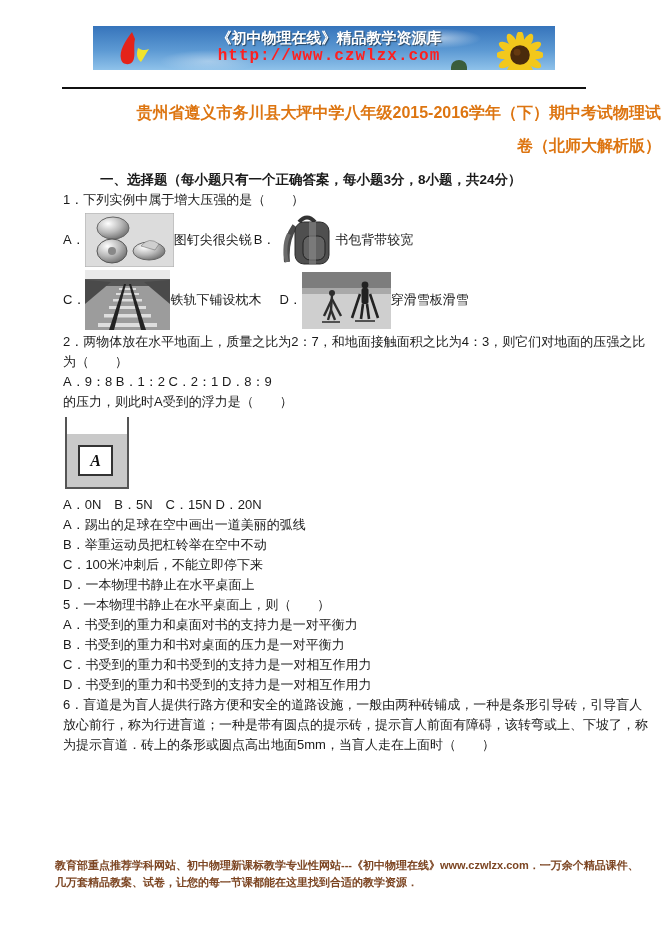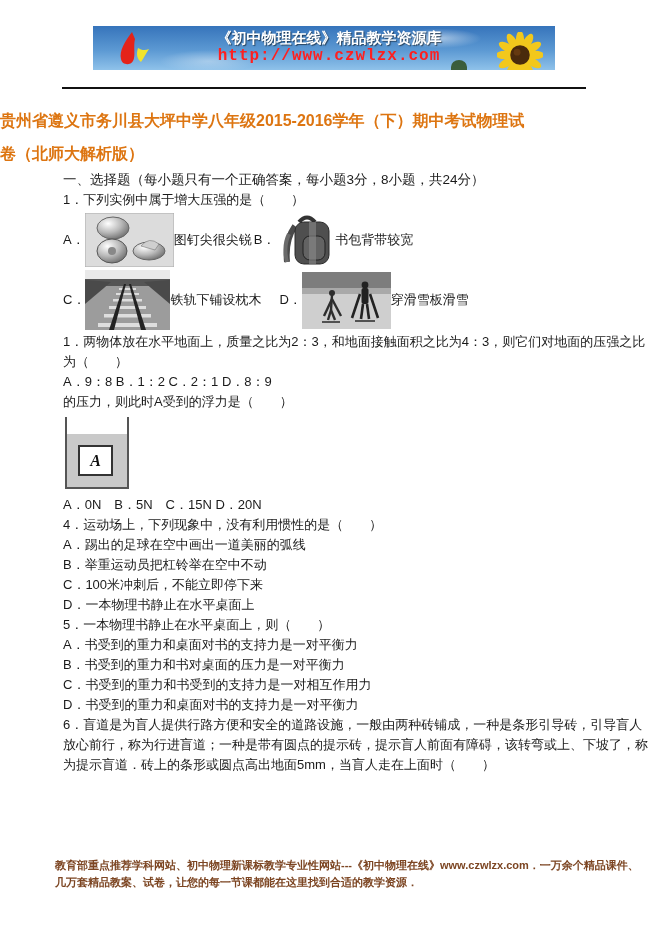--- a/index.html
+++ b/index.html
@@ -17,28 +17,28 @@
       text-shadow:1px 1px 1px rgba(0,0,0,.55);white-space:nowrap;}
   .banner-url{color:#ff1f1f;font-weight:bold;font-size:16px;line-height:17px;
       font-family:"Liberation Mono","DejaVu Sans Mono",monospace;letter-spacing:1px;white-space:nowrap;}
   .logo{position:absolute;left:18px;top:4px;}
   .sunflower{position:absolute;right:12px;bottom:-8px;}
   .plant{position:absolute;right:88px;bottom:-4px;width:16px;height:14px;border-radius:50% 50% 0 0;
       background:#2e4d1f;opacity:.85;}
   .banner-rule{position:absolute;left:62px;top:87px;width:524px;height:2px;background:#111;}
 
   
-  .doc-title{position:absolute;left:0;top:104px;width:661px;text-align:left;
+  .doc-title{position:absolute;left:0;top:96px;width:661px;text-align:right;
       color:#dd7511;font-weight:bold;font-size:16px;line-height:33px;}
   .doc-title div{white-space:nowrap;}
 
   
   .body{position:absolute;left:63px;top:170px;width:545px;font-size:13px;line-height:20px;}
   .tline{white-space:nowrap;}
-  .sec-head{font-weight:normal;font-size:13.5px;}
+  .sec-head{font-weight:bold;font-size:13.5px;margin-left:37px;}
 
   .opt-row{display:flex;align-items:center;margin:2px 0;}
   .opt-label{flex:0 0 auto;}
   .opt-caption{flex:0 0 auto;}
   .photo{flex:0 0 auto;display:block;}
   .gapB{margin-left:2px;}
   .gapD{margin-left:18px;}
 
   
   .beaker{position:relative;width:60px;height:70px;margin:5px 0 6px 2px;
@@ -173,46 +173,45 @@
           <line x1="68" y1="22" x2="76" y2="46"></line>
         </g>
         <g stroke="#333" stroke-width="1.6">
           <line x1="53" y1="49" x2="73" y2="49"></line>
           <line x1="20" y1="50" x2="38" y2="50"></line>
         </g>
       </svg>
       <span class="opt-caption">穿滑雪板滑雪</span>
     </div>
 
-    <div class="tline">1．两物体放在水平地面上，质量之比为2：3，和地面接触面积之比为4：3，则它们对地面的压强之比</div>
+    <div class="tline">2．两物体放在水平地面上，质量之比为2：7，和地面接触面积之比为4：3，则它们对地面的压强之比</div>
     <div class="tline">为（　　）</div>
     <div class="tline">A．9：8 B．1：2 C．2：1 D．8：9</div>
 
     <div class="tline">的压力，则此时A受到的浮力是（　　）</div>
 
     <div class="beaker">
       <div class="water"></div>
       <div class="cube">
         <span>A</span>
       </div>
     </div>
 
     <div class="tline">A．0N　B．5N　C．15N D．20N</div>
 
-    <div class="tline">4．运动场上，下列现象中，没有利用惯性的是（　　）</div>
     <div class="tline">A．踢出的足球在空中画出一道美丽的弧线</div>
     <div class="tline">B．举重运动员把杠铃举在空中不动</div>
     <div class="tline">C．100米冲刺后，不能立即停下来</div>
     <div class="tline">D．一本物理书静止在水平桌面上</div>
 
     <div class="tline">5．一本物理书静止在水平桌面上，则（　　）</div>
     <div class="tline">A．书受到的重力和桌面对书的支持力是一对平衡力</div>
     <div class="tline">B．书受到的重力和书对桌面的压力是一对平衡力</div>
     <div class="tline">C．书受到的重力和书受到的支持力是一对相互作用力</div>
-    <div class="tline">D．书受到的重力和桌面对书的支持力是一对平衡力</div>
+    <div class="tline">D．书受到的重力和书受到的支持力是一对相互作用力</div>
 
     <div class="tline">6．盲道是为盲人提供行路方便和安全的道路设施，一般由两种砖铺成，一种是条形引导砖，引导盲人</div>
     <div class="tline">放心前行，称为行进盲道；一种是带有圆点的提示砖，提示盲人前面有障碍，该转弯或上、下坡了，称</div>
     <div class="tline">为提示盲道．砖上的条形或圆点高出地面5mm，当盲人走在上面时（　　）</div>
   </div>
 
   <div class="footer">
     <div>教育部重点推荐学科网站、初中物理新课标教学专业性网站---《初中物理在线》www.czwlzx.com．一万余个精品课件、</div>
     <div>几万套精品教案、试卷，让您的每一节课都能在这里找到合适的教学资源．</div>
   </div>

